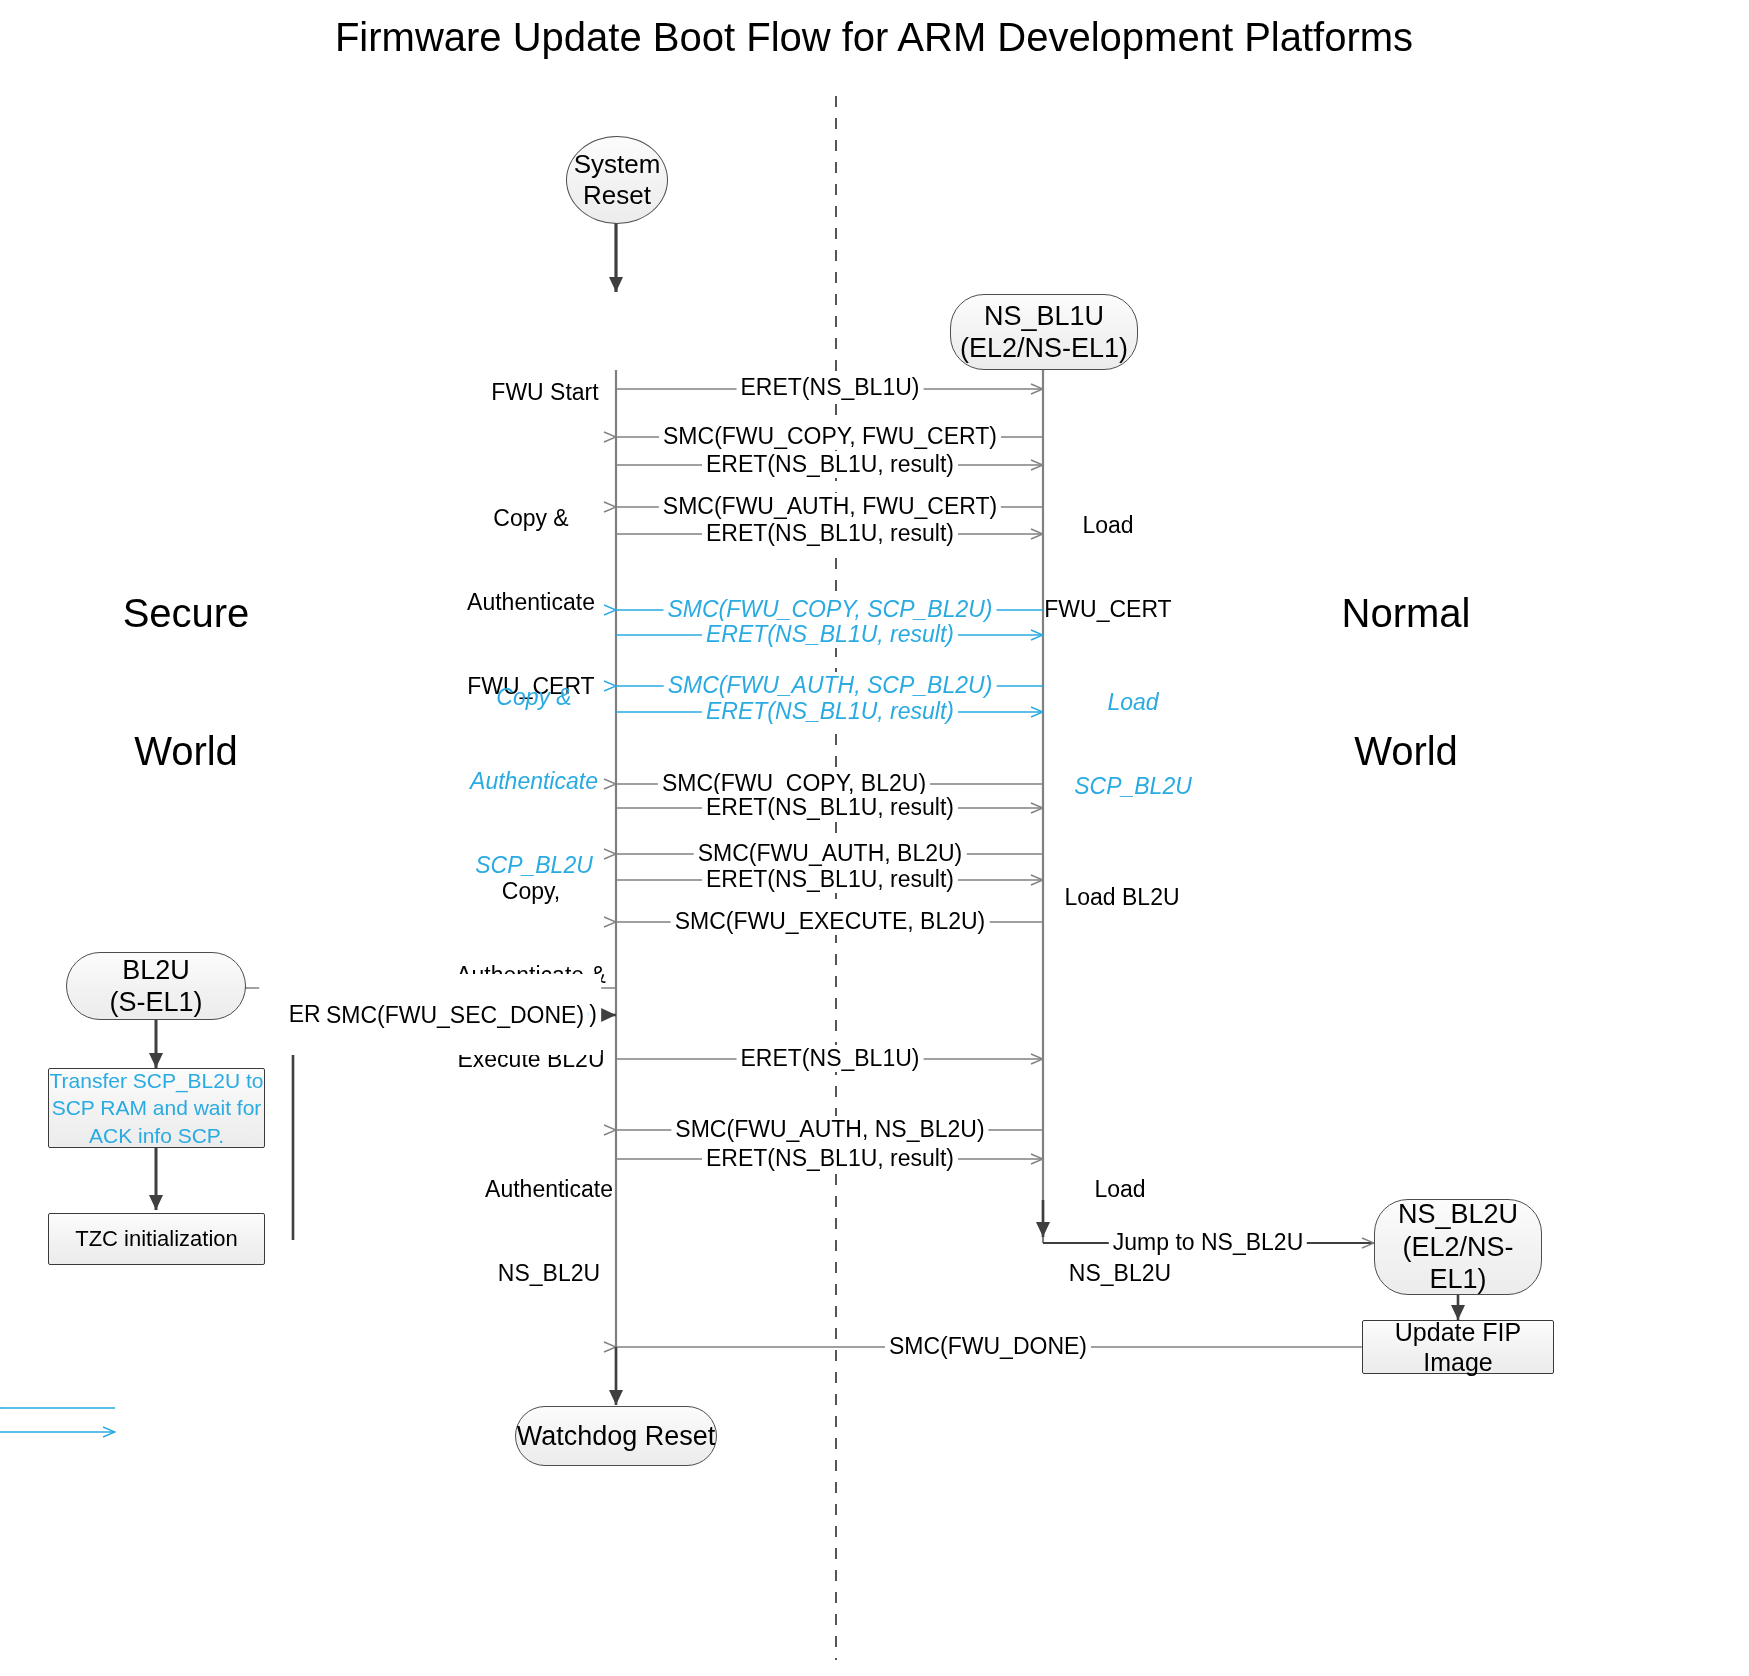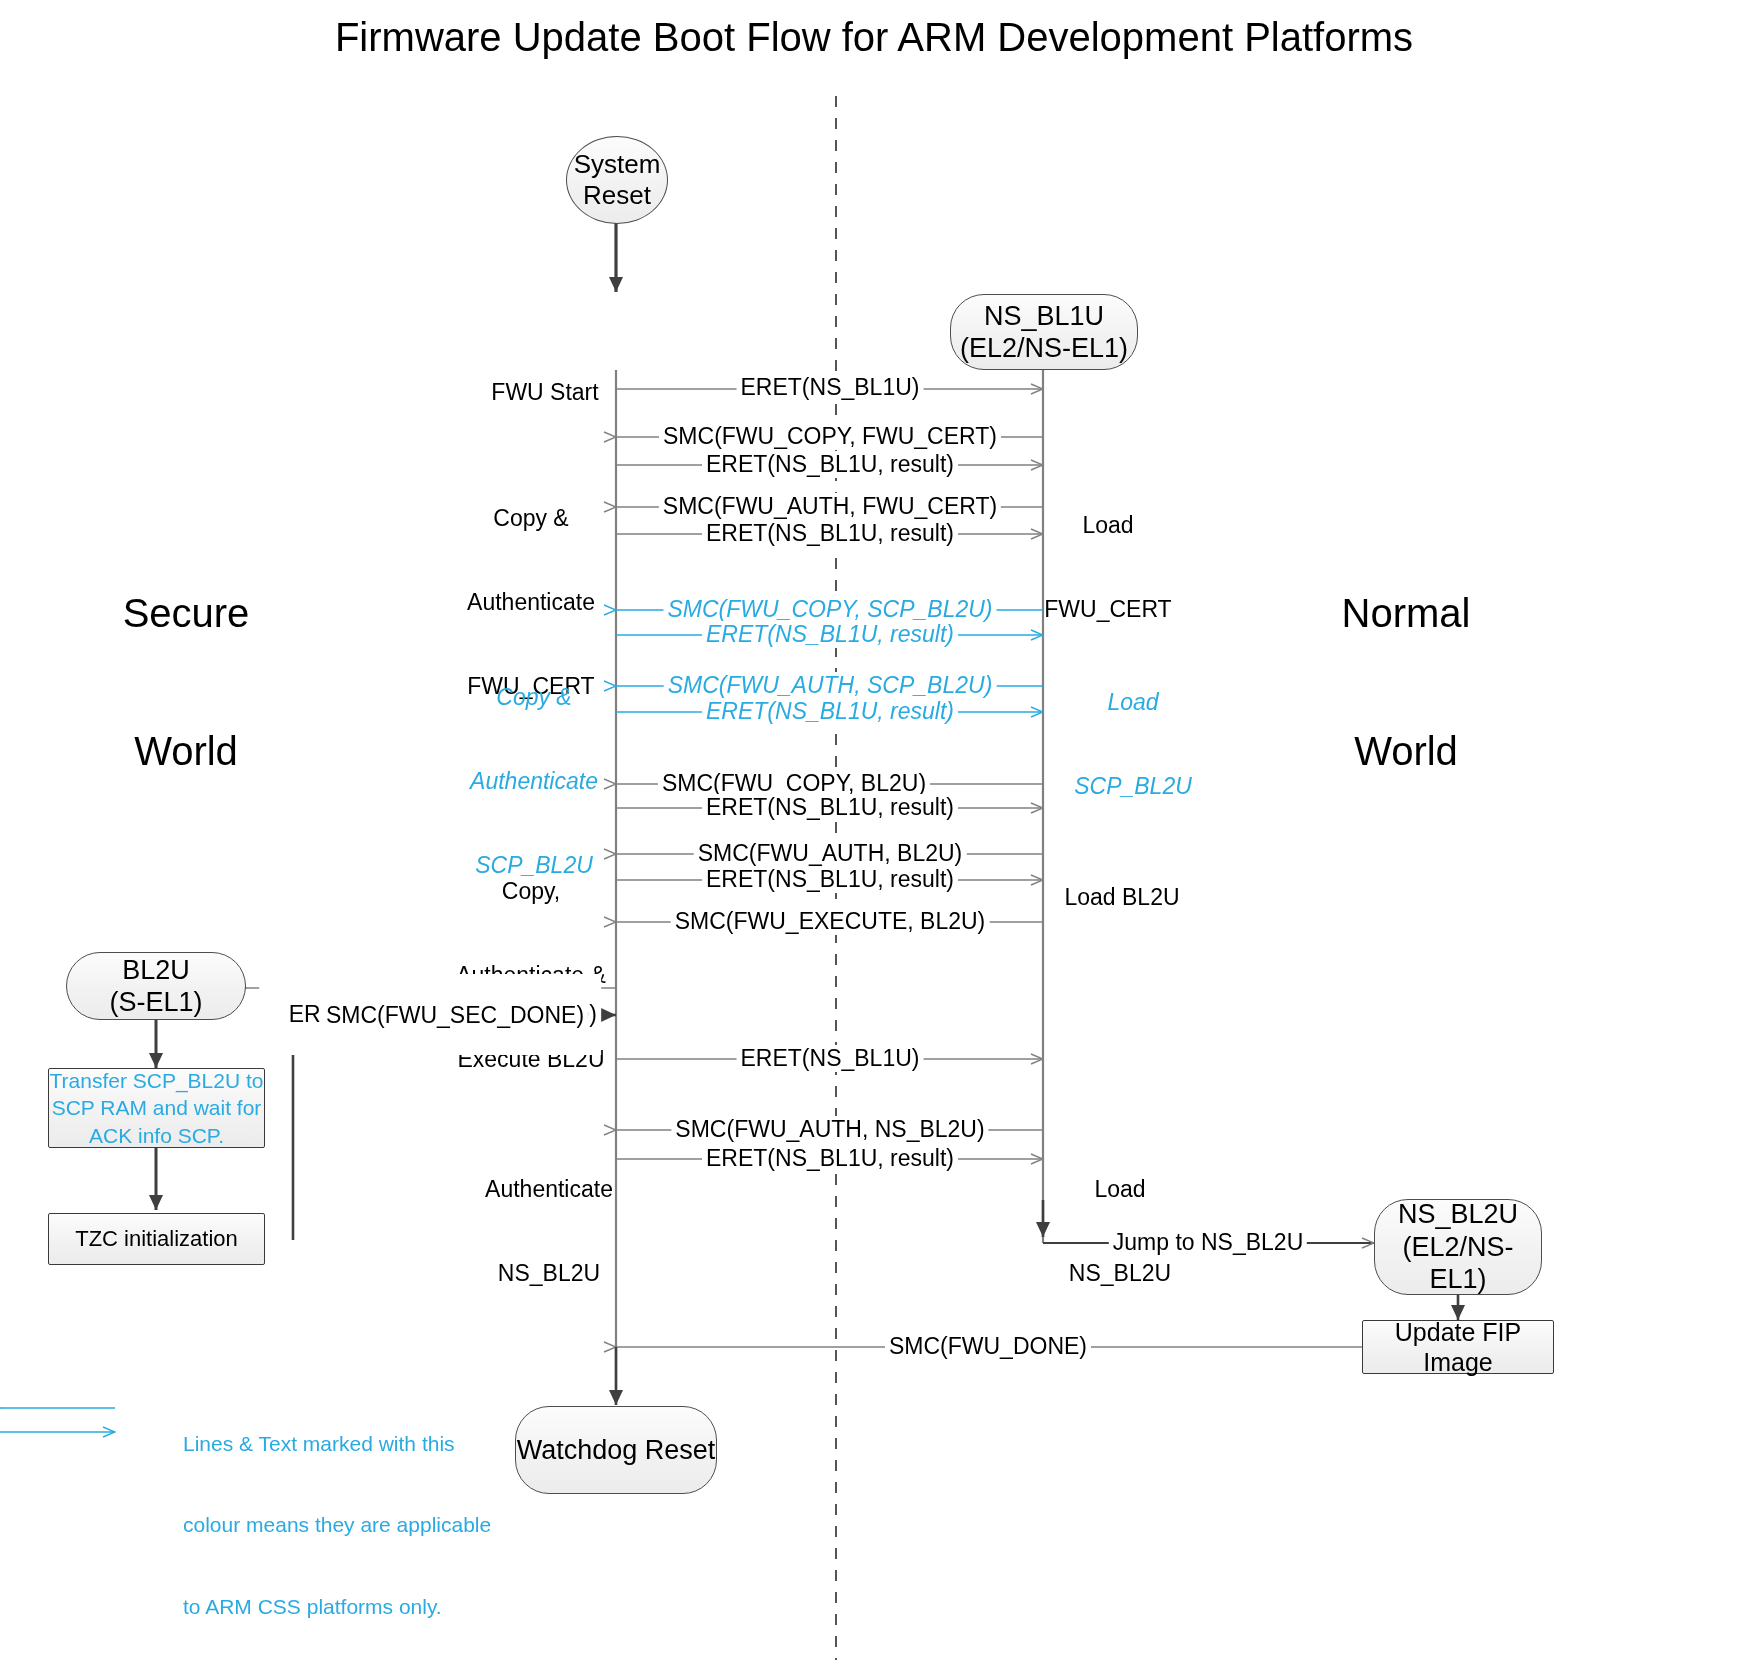--- a/index.html
+++ b/index.html
@@ -160,21 +160,21 @@
     <div>
       <div>NS_BL2U</div>
       <div>(EL2/NS-EL1)</div>
     </div>
   </div>
 
   <div class="node rect" style="left:1362px;top:1320px;width:192px;height:54px;font-size:25px;">
     <span>Update FIP Image</span>
   </div>
 
-  <div class="node round" style="left:515px;top:1406px;width:202px;height:88px;">
+  <div class="node round" style="left:515px;top:1406px;width:202px;height:60px;">
     <span>Watchdog Reset</span>
   </div>
 
   <div class="t ctr lbl" style="left:545px;top:378px;">FWU Start</div>
 
   <div class="t ctr lbl" style="left:531px;top:448px;">
     <div>Copy &amp;</div>
     <div>Authenticate</div>
     <div>FWU_CERT</div>
   </div>
@@ -236,19 +236,14 @@
   <div class="t ctr msg" style="left:430px;top:974px;">
     <span>ERET(BL2U, </span><span class="cy">SCP_BL2U info</span><span>)</span>
   </div>
 
   <div class="t ctr msg" style="left:455px;top:1002px;">SMC(FWU_SEC_DONE)</div>
 
   <div class="t ctr msg" style="left:1208px;top:1229px;">Jump to NS_BL2U</div>
 
   <div class="t ctr msg" style="left:988px;top:1333px;">SMC(FWU_DONE)</div>
 
-  <div class="t legend" style="left:183px;top:1375px;width:258px;">
-    <div>Lines &amp; Text marked with this</div>
-    <div>colour means they are applicable</div>
-    <div>to ARM CSS platforms only.</div>
-  </div>
 
 </div>
 
 </body></html>

